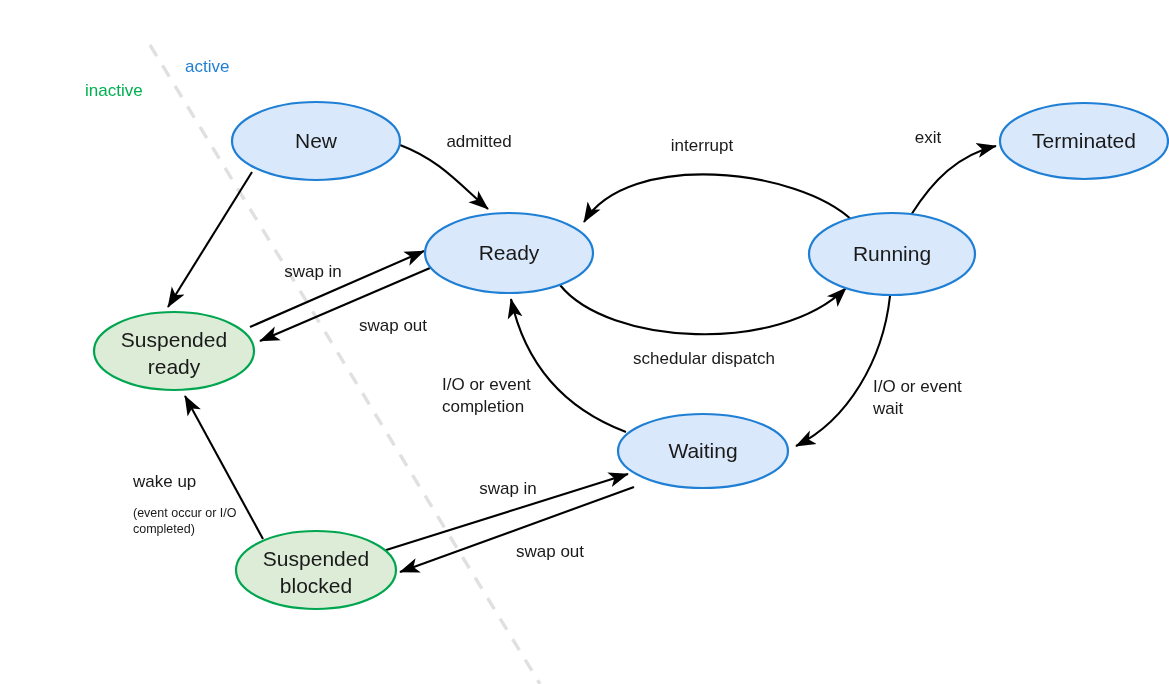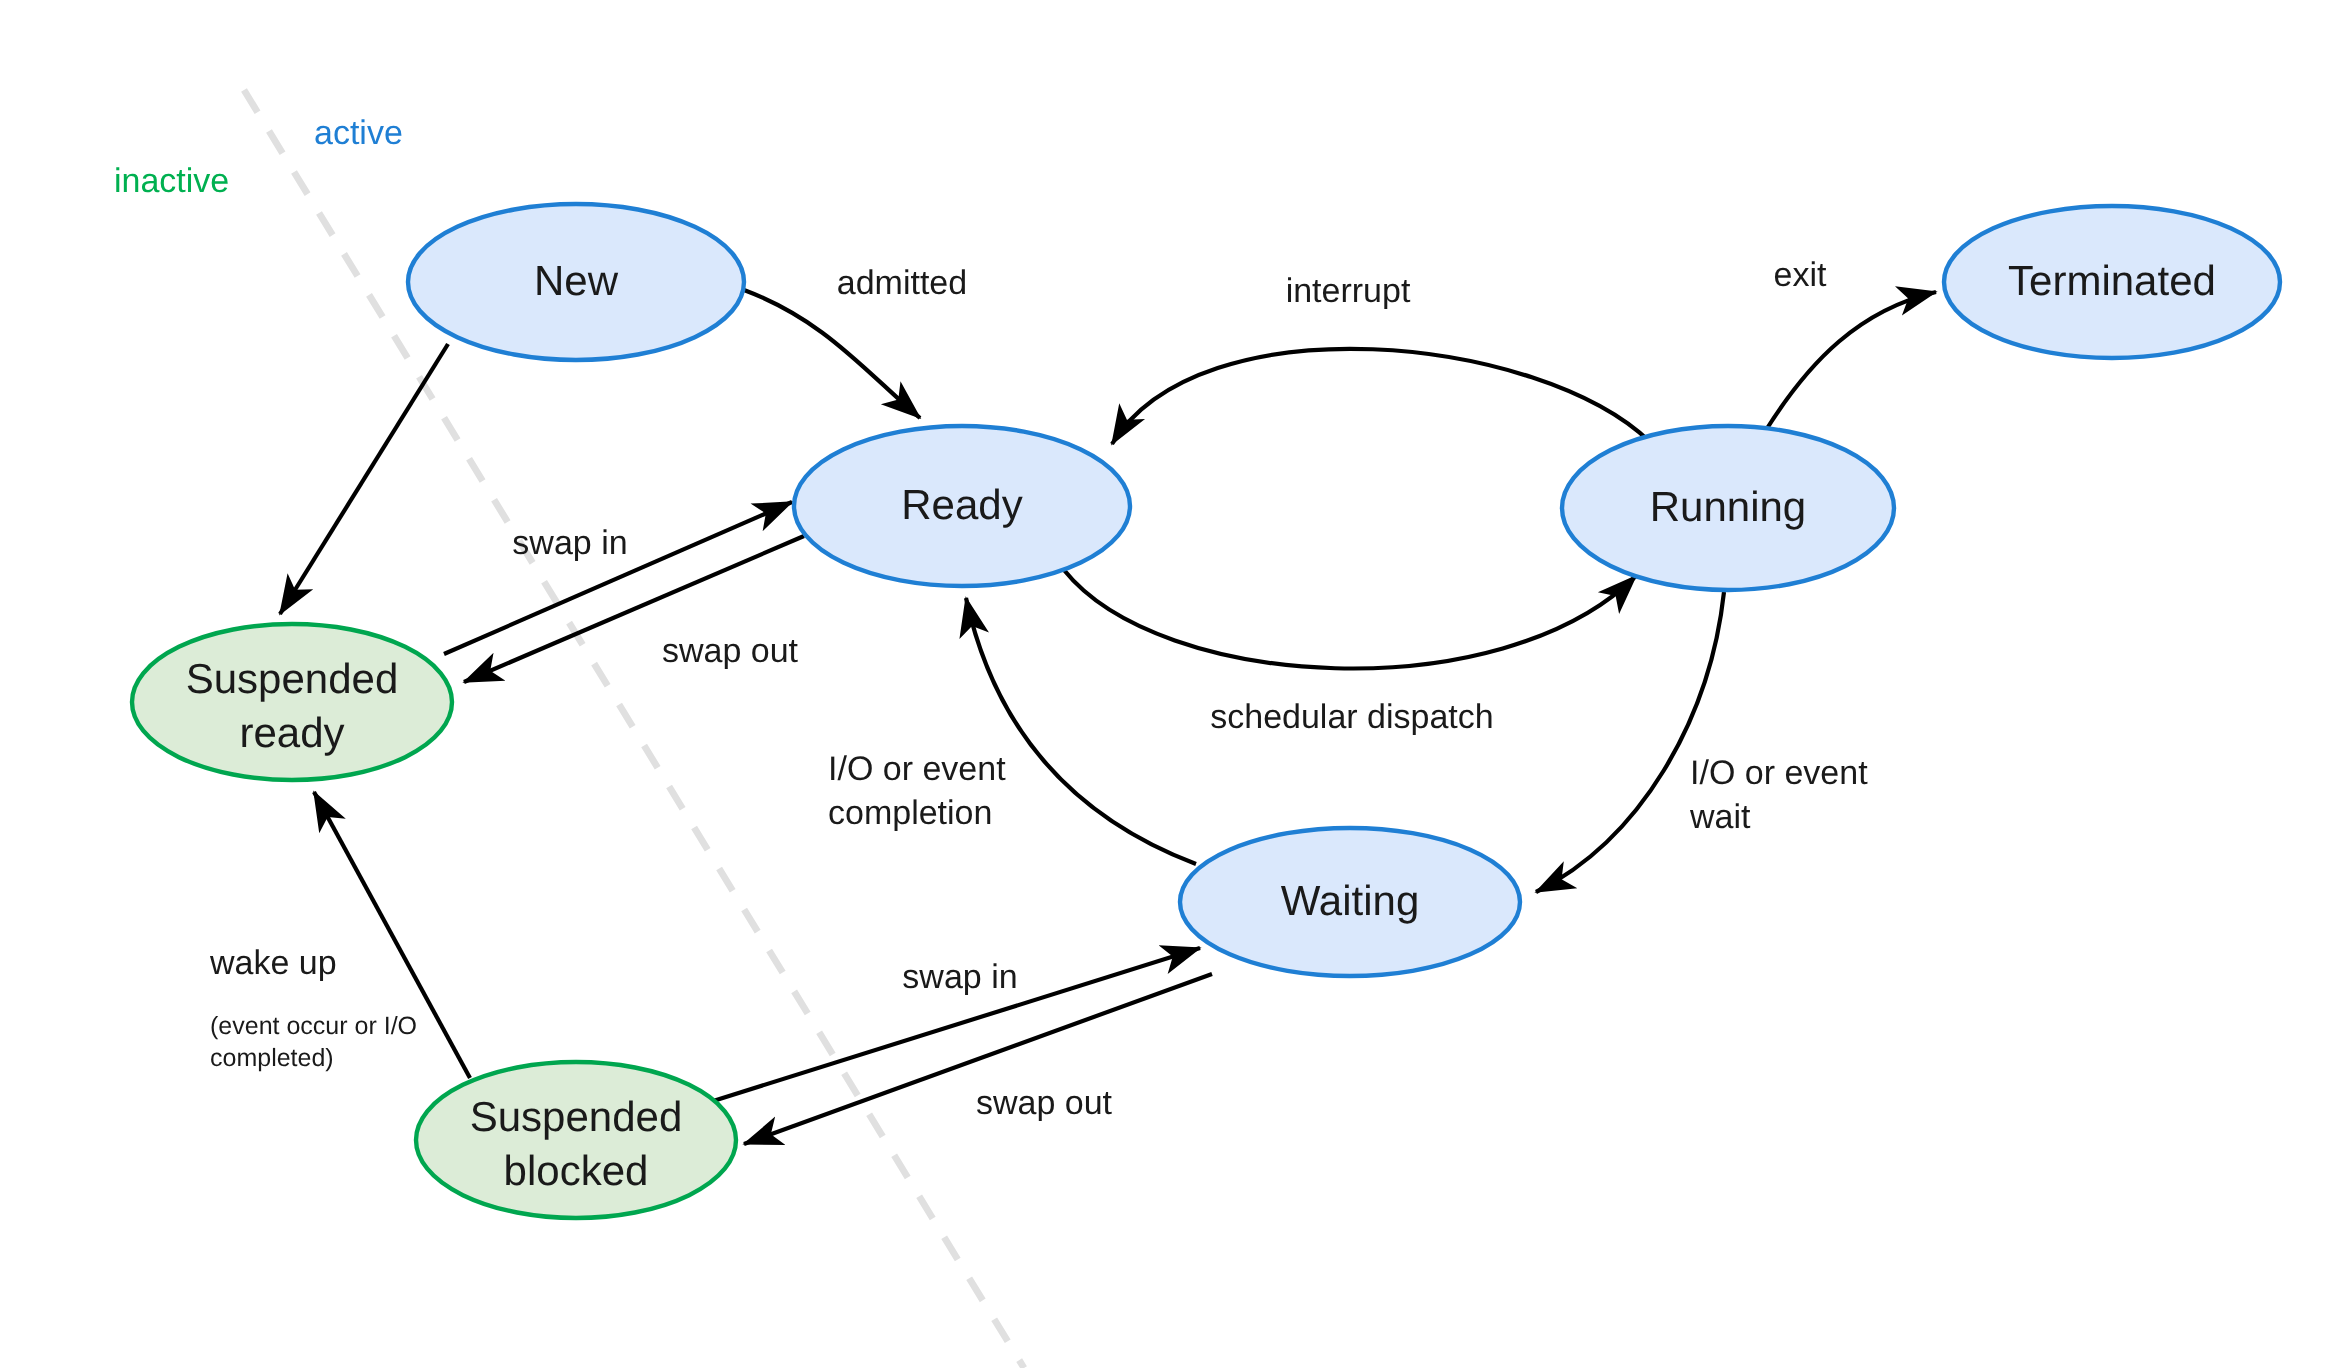--- a/index.html
+++ b/index.html
@@ -11,20 +11,21 @@
     width: 1169px;
     height: 684px;
     overflow: hidden;
     font-family: "Liberation Sans", sans-serif;
   }
   #diagram-root {
     position: relative;
     width: 1028px;
     height: 684px;
     background: #ffffff;
+    padding-left: 28px;
   }
   svg#process-state-diagram {
     display: block;
     width: 1169px;
     height: 684px;
   }
   .node-shape {
     stroke-width: 2.2;
   }
   .node-active .node-shape {

